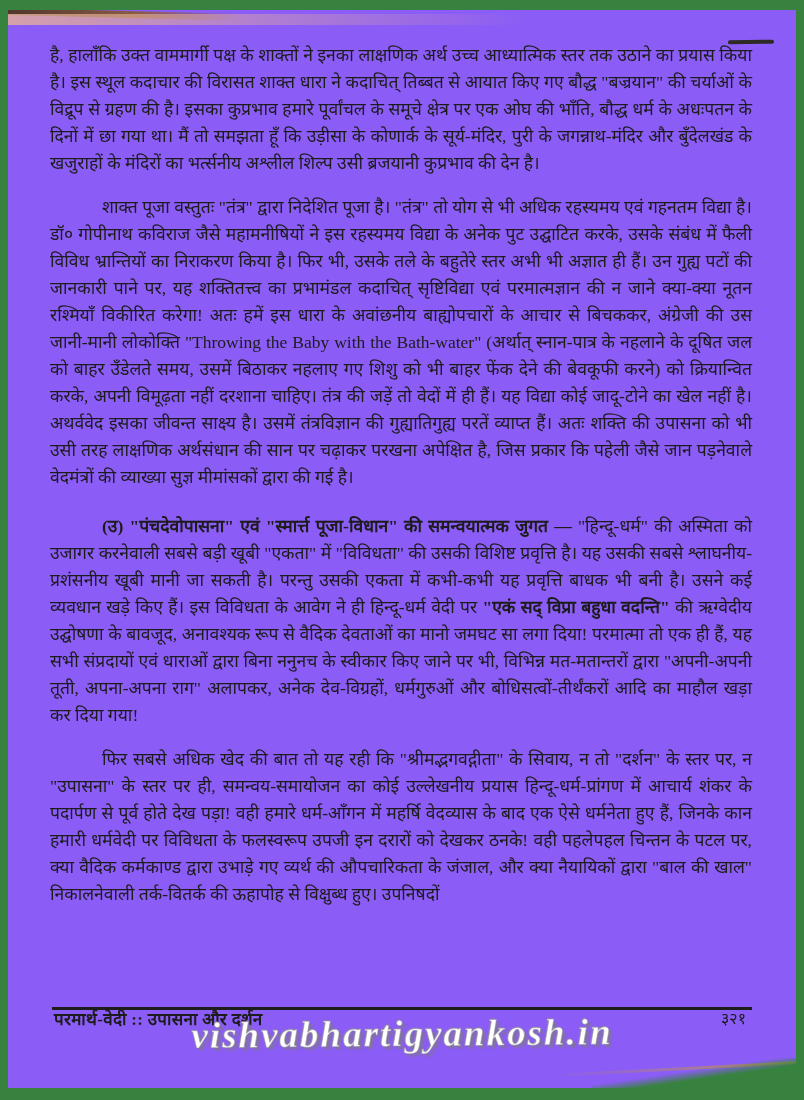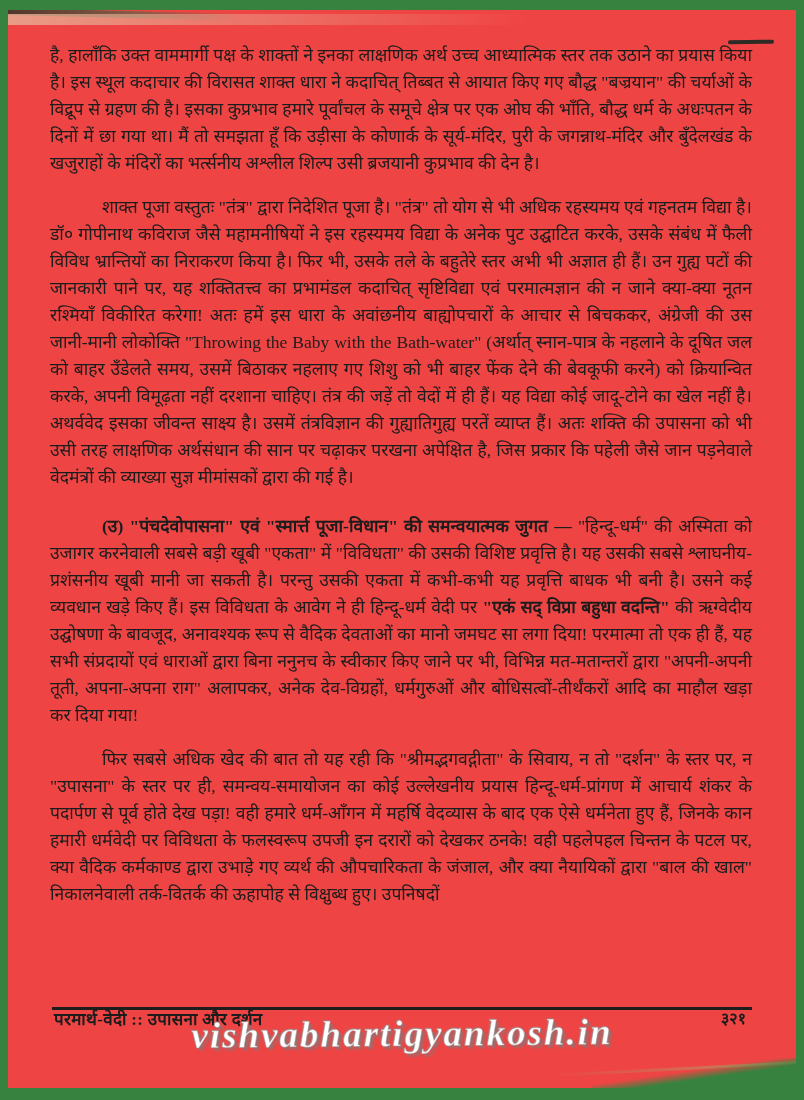--- a/index.html
+++ b/index.html
@@ -8,21 +8,21 @@
     background:#ffffff;
     font-family:"Liberation Serif", serif;
   }
   .frame {
     position:relative;
     width:804px; height:1100px;
     box-sizing:border-box;
     border-style:solid;
     border-color:#37823f;
     border-width:10px 8px 12px 8px;
-    background:#ef4444;
+    background:#8b5cf6;
     overflow:hidden;
   }
   
   .art-topline {
     position:absolute; top:-2px; left:-3px;
     width:238px; height:7px; border-radius:3px;
     background:linear-gradient(to right, #4f352a, #8a5c46 55%, rgba(201,154,125,0));
     transform:rotate(1.4deg); transform-origin:left top;
   }
   .art-pinkfade {
@@ -63,21 +63,21 @@
   
   .footer-rule {
     position:absolute; left:44px; right:44px; top:997px;
     height:3px; background:#1d1d1d;
   }
   .footer-row {
     position:absolute; left:46px; right:50px; top:997px;
     font-size:17px; font-weight:bold; color:#1c1c1c;
   }
   .book-title { float:left; letter-spacing:0.3px; }
-  .page-number { float:right; font-size:16px; font-weight:bold; }
+  .page-number { float:right; font-size:16px; font-weight:normal; }
   
   .watermark {
     position:absolute; top:1002px; left:50%;
     transform:translateX(-50%) rotate(-0.5deg);
     white-space:nowrap;
     font-size:37px; font-style:italic; font-weight:bold;
     letter-spacing:2px;
     color:#ffffff;
     -webkit-text-stroke:1px rgba(140,140,140,0.55);
     text-shadow:3px 3px 2px rgba(125,125,125,0.65), -1px -1px 1px rgba(150,150,150,0.4);

